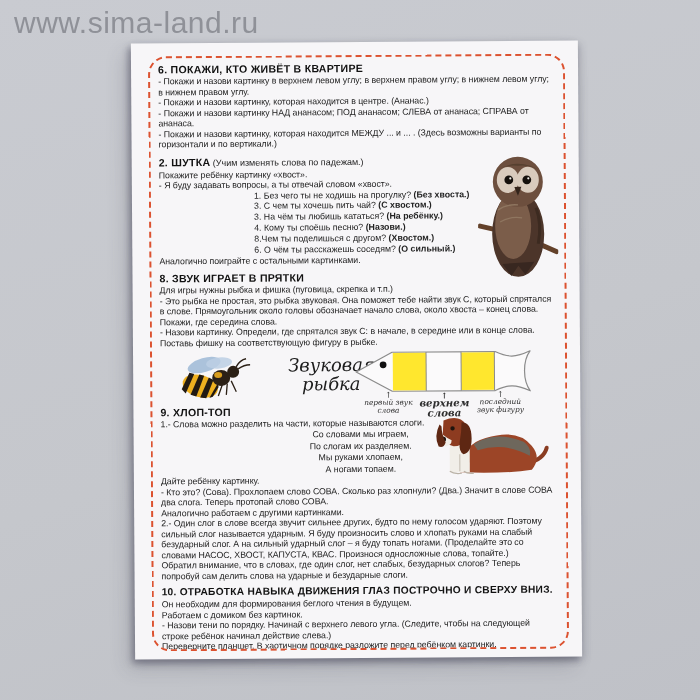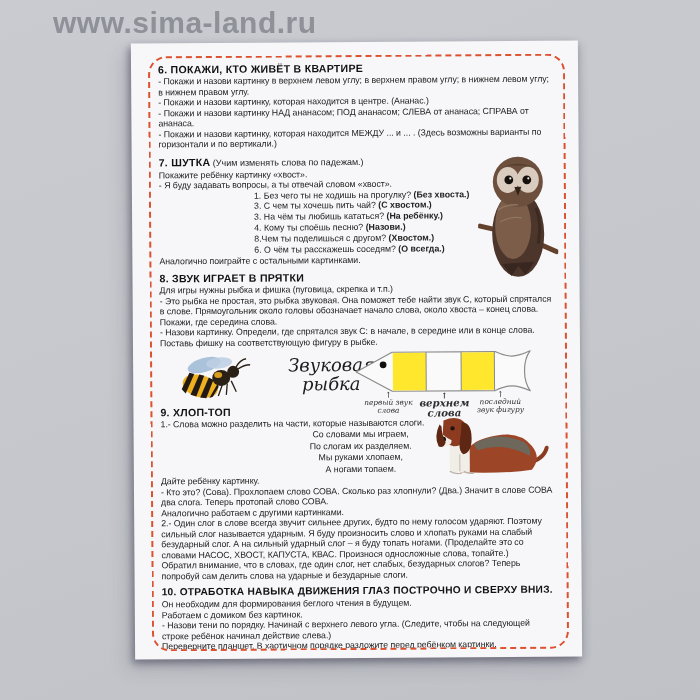--- a/index.html
+++ b/index.html
@@ -3,21 +3,21 @@
 <meta charset="utf-8">
 <style>
   html,body{margin:0;padding:0;}
   .stage{
     position:relative;width:700px;height:700px;overflow:hidden;
     background:linear-gradient(160deg,#c9cbd1 0%,#c5c7cc 55%,#bfc1c7 100%);
     font-family:"Liberation Sans","DejaVu Sans",sans-serif;
   }
   .watermark{
     position:absolute;top:6px;left:14px;
-    font-size:30px;color:#8f9198;letter-spacing:.5px;font-weight:700;margin-left:39px;
+    font-size:30px;color:#8f9198;letter-spacing:.5px;font-weight:400;
   }
   .card{
     position:absolute;left:133px;top:42px;width:447px;height:616px;
     background:#f7f6f8;
     transform:rotate(-0.4deg);
     box-shadow:-3px 4px 6px rgba(60,60,80,.40),-8px 10px 18px rgba(60,60,80,.18),2px 3px 8px rgba(60,60,80,.20);
   }
   .border-box{
     position:absolute;left:17px;top:13px;right:13px;bottom:8px;
     border:2px dashed #dc5230;border-radius:18px;
@@ -67,30 +67,30 @@
 
       <div class="sec" style="margin-top:2px;">
         <div class="sec-title">6. ПОКАЖИ, КТО ЖИВЁТ В КВАРТИРЕ</div>
         <p class="p">- Покажи и назови картинку в верхнем левом углу; в верхнем правом углу; в нижнем левом углу; в нижнем правом углу.</p>
         <p class="p">- Покажи и назови картинку, которая находится в центре. (Ананас.)</p>
         <p class="p">- Покажи и назови картинку НАД ананасом; ПОД ананасом; СЛЕВА от ананаса; СПРАВА от ананаса.</p>
         <p class="p">- Покажи и назови картинку, которая находится МЕЖДУ ... и ... . (Здесь возможны варианты по горизонтали и по вертикали.)</p>
       </div>
 
       <div class="sec" style="margin-top:6px;">
-        <div class="sec-title"><span>7. ШУТКА</span><span class="note"> (Учим изменять слова по падежам.)</span></div>
+        <div class="sec-title"><span>2. ШУТКА</span><span class="note"> (Учим изменять слова по падежам.)</span></div>
         <p class="p">Покажите ребёнку картинку «хвост».</p>
         <p class="p">- Я буду задавать вопросы, а ты отвечай словом «хвост».</p>
         <div class="qa-list">
           <div class="qa-line"><span>1. Без чего ты не ходишь на прогулку? </span><span class="qa-a">(Без хвоста.)</span></div>
           <div class="qa-line"><span>3. С чем ты хочешь пить чай? </span><span class="qa-a">(С хвостом.)</span></div>
           <div class="qa-line"><span>3. На чём ты любишь кататься? </span><span class="qa-a">(На ребёнку.)</span></div>
           <div class="qa-line"><span>4. Кому ты споёшь песню? </span><span class="qa-a">(Назови.)</span></div>
           <div class="qa-line"><span>8.Чем ты поделишься с другом? </span><span class="qa-a">(Хвостом.)</span></div>
-          <div class="qa-line"><span>6. О чём ты расскажешь соседям? </span><span class="qa-a">(О всегда.)</span></div>
+          <div class="qa-line"><span>6. О чём ты расскажешь соседям? </span><span class="qa-a">(О сильный.)</span></div>
         </div>
         <p class="p">Аналогично поиграйте с остальными картинками.</p>
 
         <div class="owl-wrap">
           <svg width="80" height="126" viewBox="0 0 80 126" xmlns="http://www.w3.org/2000/svg">
             <path d="M2 74 Q 40 82 78 100" stroke="#63412a" stroke-width="5" fill="none" stroke-linecap="round"></path>
             <ellipse cx="40" cy="82" rx="26" ry="43" fill="#4c352a"></ellipse>
             <ellipse cx="35" cy="74" rx="18" ry="33" fill="#7b5d4a"></ellipse>
             <path d="M24 112 L33 124 L40 114 L47 123 L56 110 Z" fill="#382720"></path>
             <circle cx="40" cy="30" r="25" fill="#6d4f3e"></circle>

